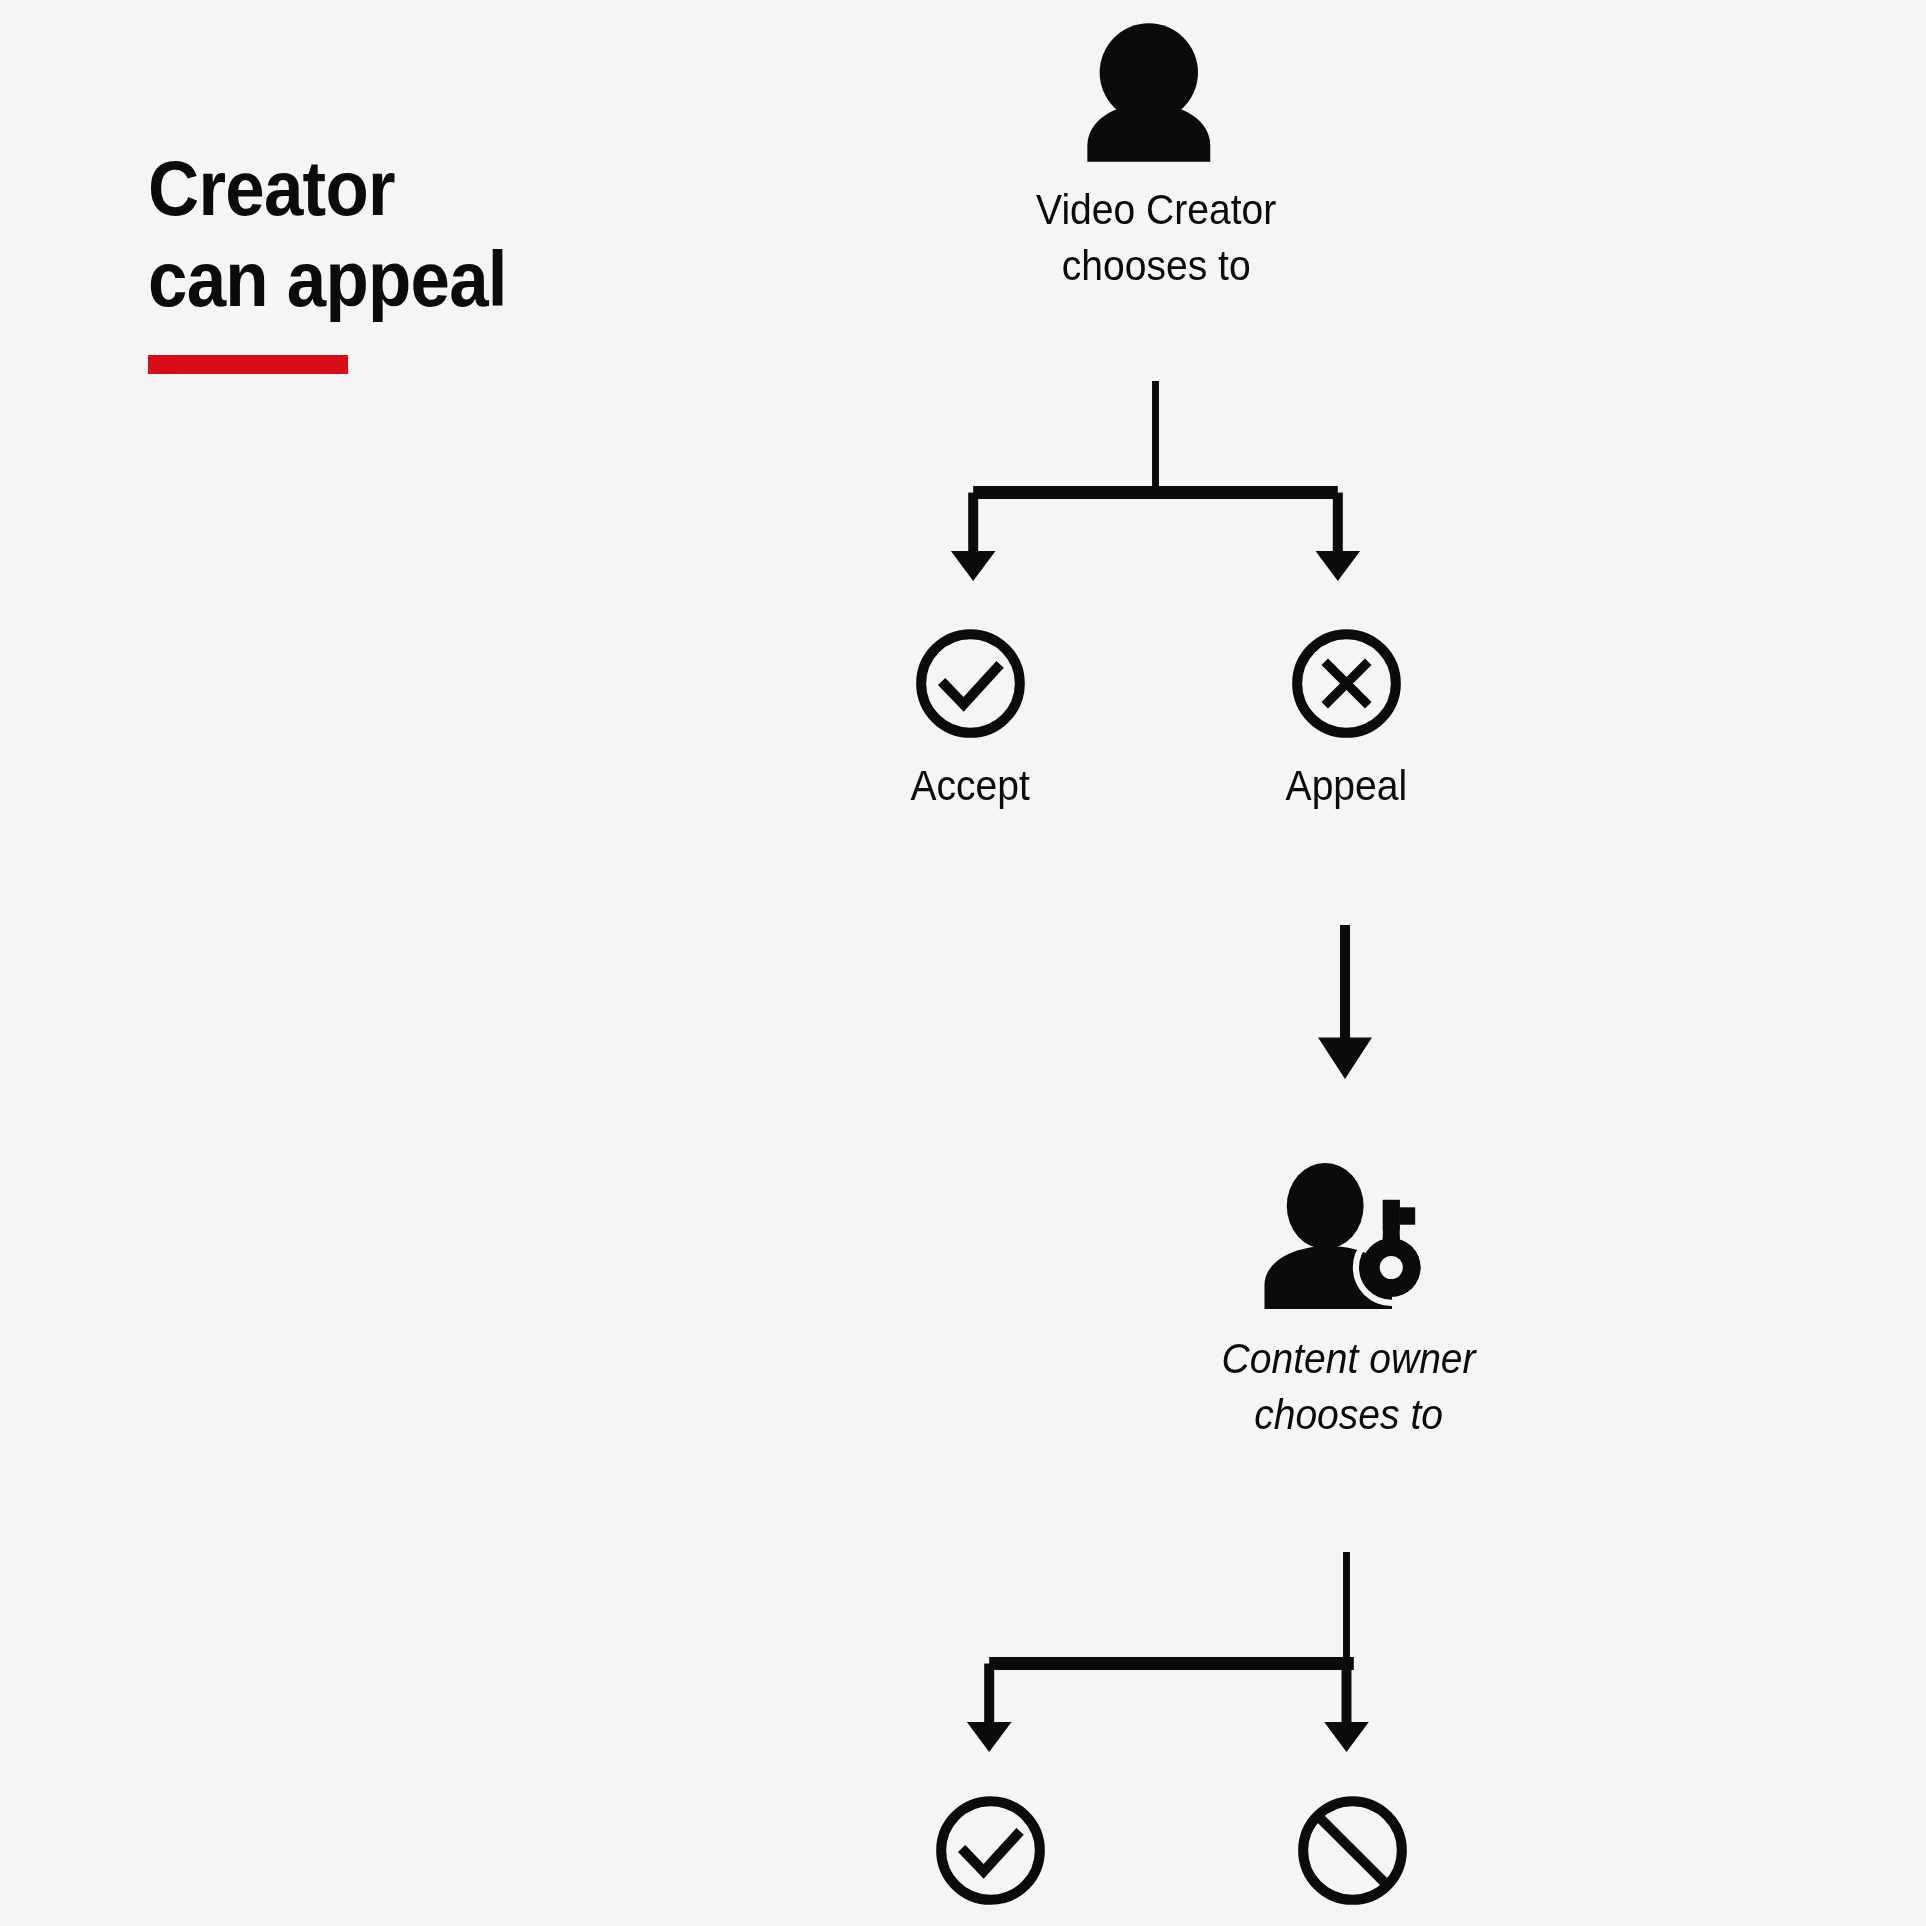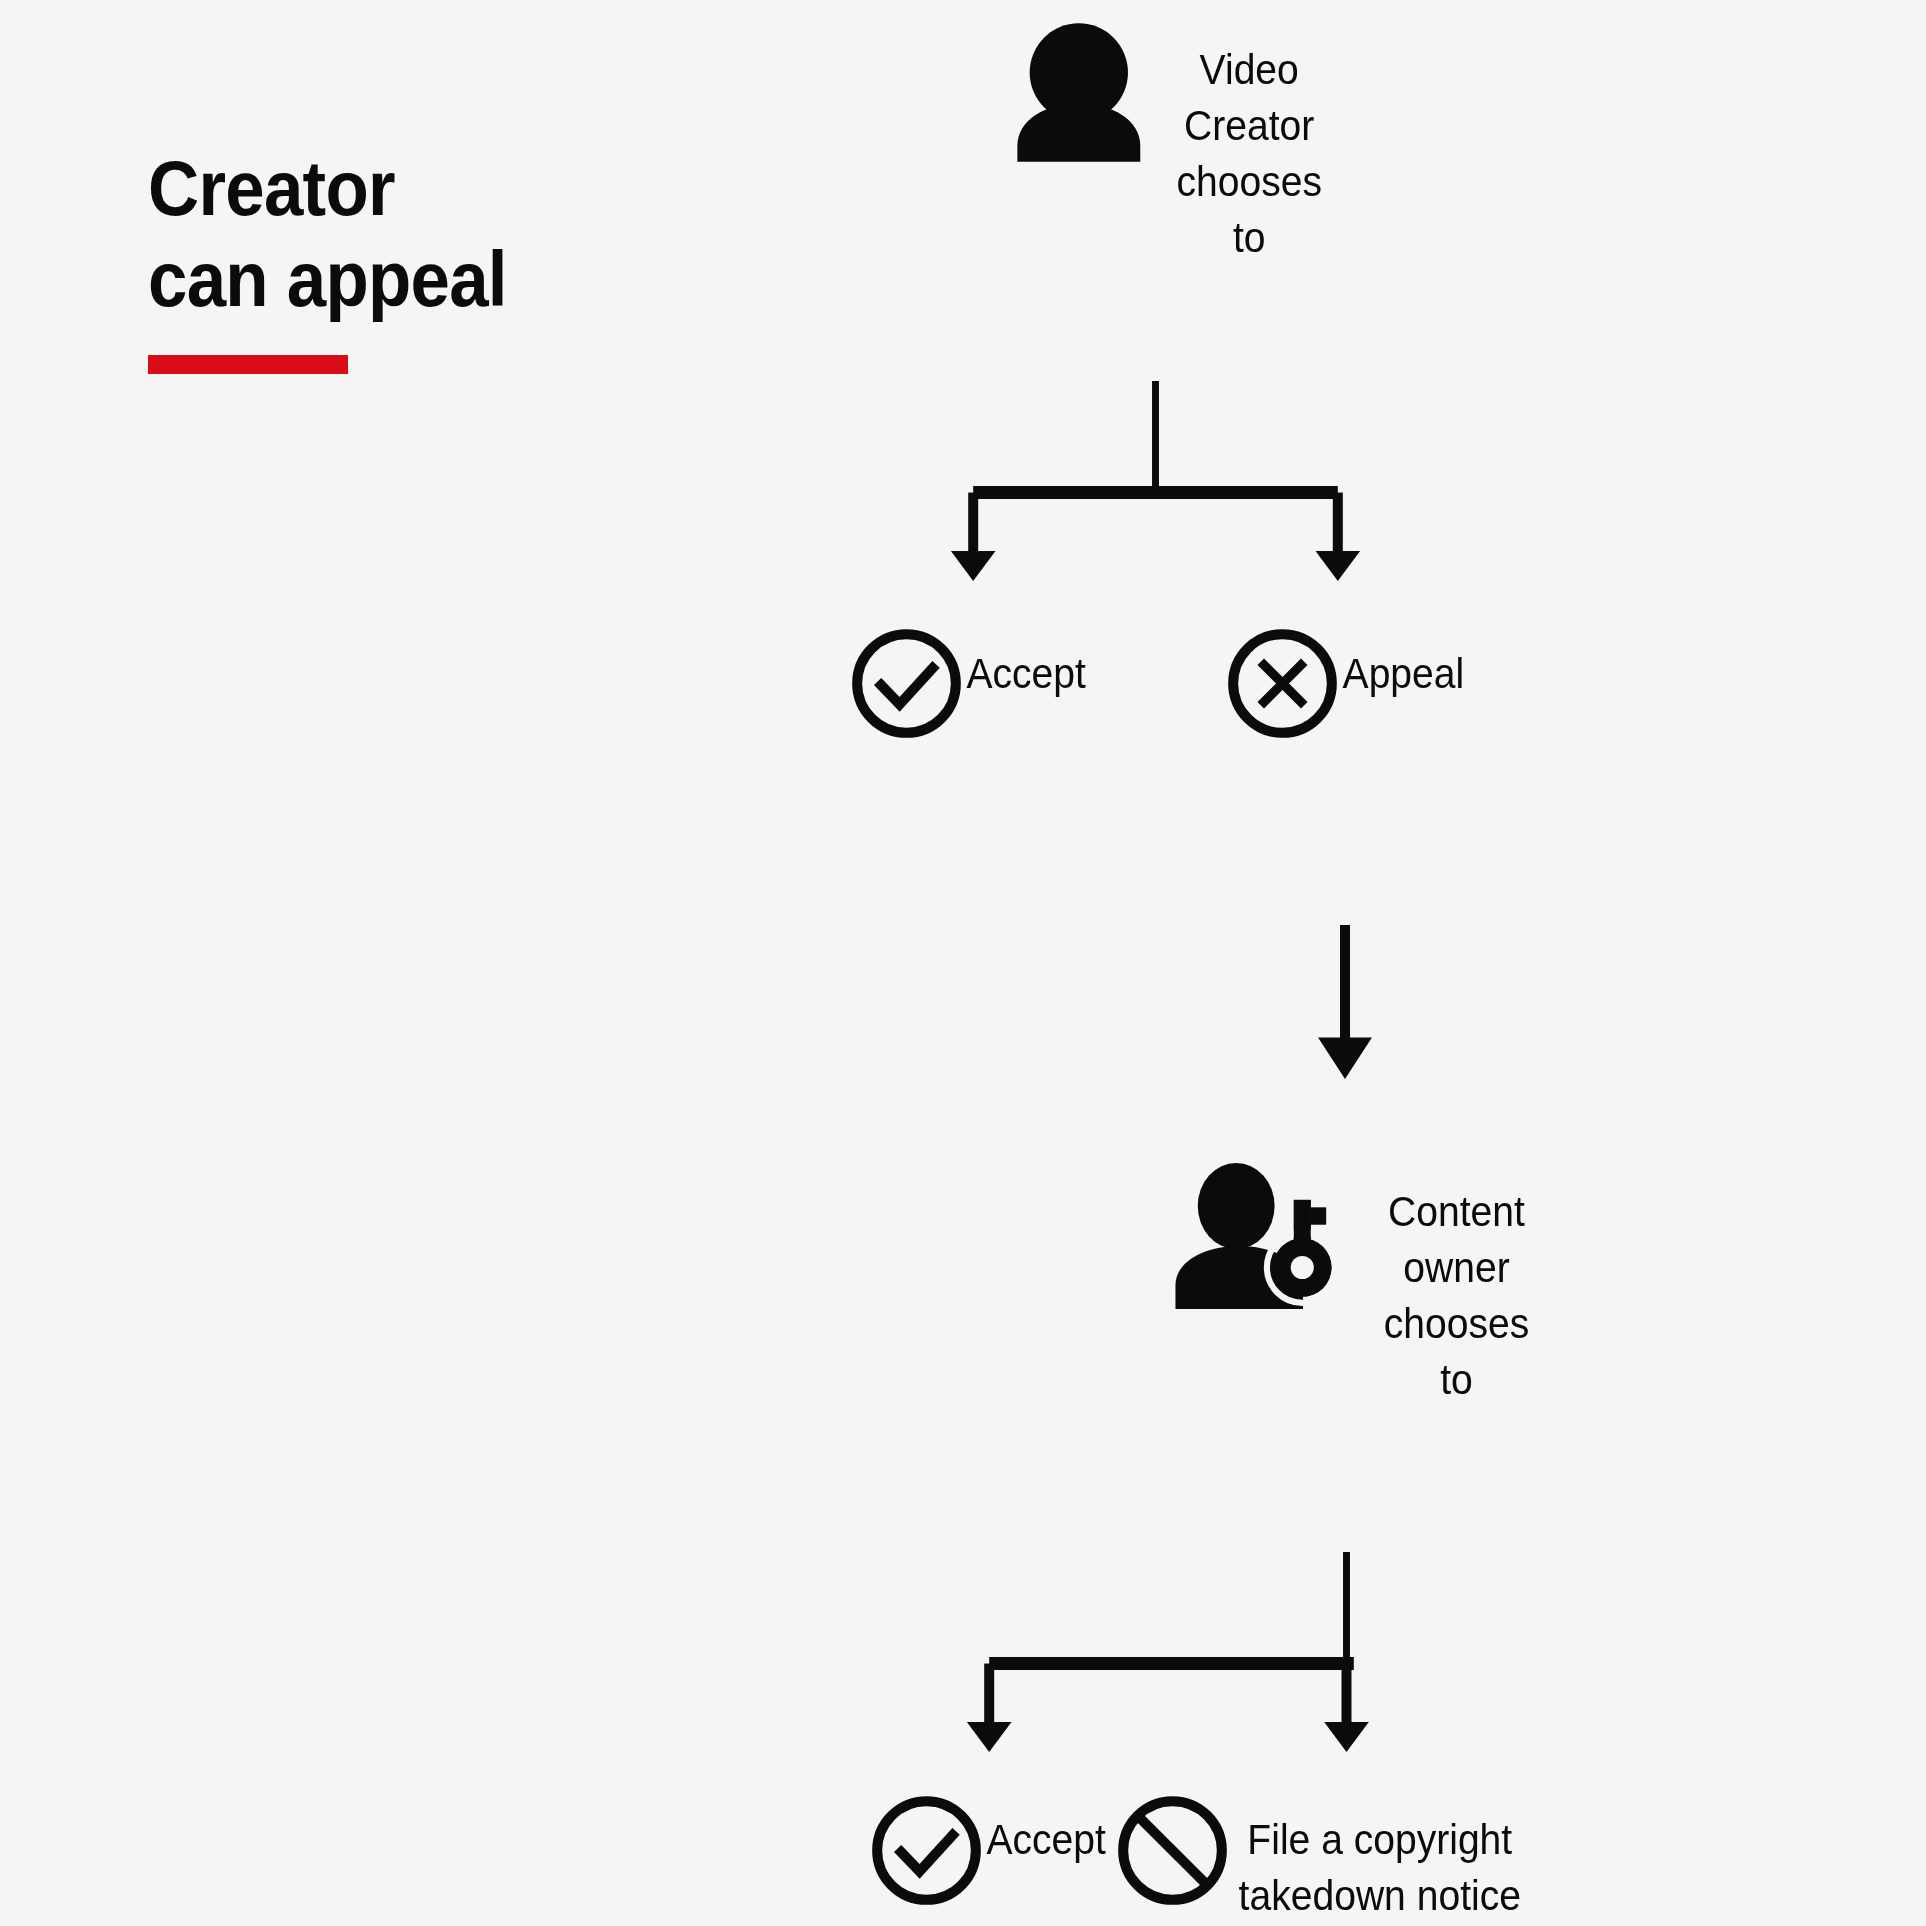--- a/index.html
+++ b/index.html
@@ -41,21 +41,22 @@
     margin-top: 30px;
     width: 200px;
     height: 19px;
     background: #d90d18;
   }
 
   
   .node {
     position: absolute;
     display: flex;
-    flex-direction: row;
+    flex-direction: column;
+    align-items: center;
   }
   .node-icon {
     display: block;
   }
   .node-label {
     margin-top: 0px;
     font-family: "Liberation Sans Narrow", "Liberation Sans", sans-serif;
     font-weight: 400;
     font-size: 42px;
     line-height: 1.33;
@@ -63,21 +64,21 @@
     text-align: center;
     white-space: pre-line;
     font-stretch: condensed;
     transform: scaleX(0.93);
   }
 
   
   #node-video-creator   { left: 1002px; top: 23px;   width: 308px; }
   #node-accept-1        { left: 851px; top: 628px; width: 239px; }
   #node-appeal          { left: 1227px; top: 628px; width: 239px; }
-  #node-content-owner   { left: 1152px; top: 1163px; width: 393px; }
+  #node-content-owner   { left: 1152px; top: 1163px; width: 393px; font-style: italic; }
   #node-accept-2        { left: 871px; top: 1795px; width: 239px; }
   #node-takedown        { left: 1117px; top: 1795px; width: 470px; }
 
   #node-video-creator .node-label { margin-top: 19px; }
   #node-accept-1 .node-label,
   #node-appeal .node-label        { margin-top: 17.7px; }
   #node-content-owner .node-label { margin-top: 21px; }
   #node-accept-2 .node-label,
   #node-takedown .node-label      { margin-top: 17px; }
 

